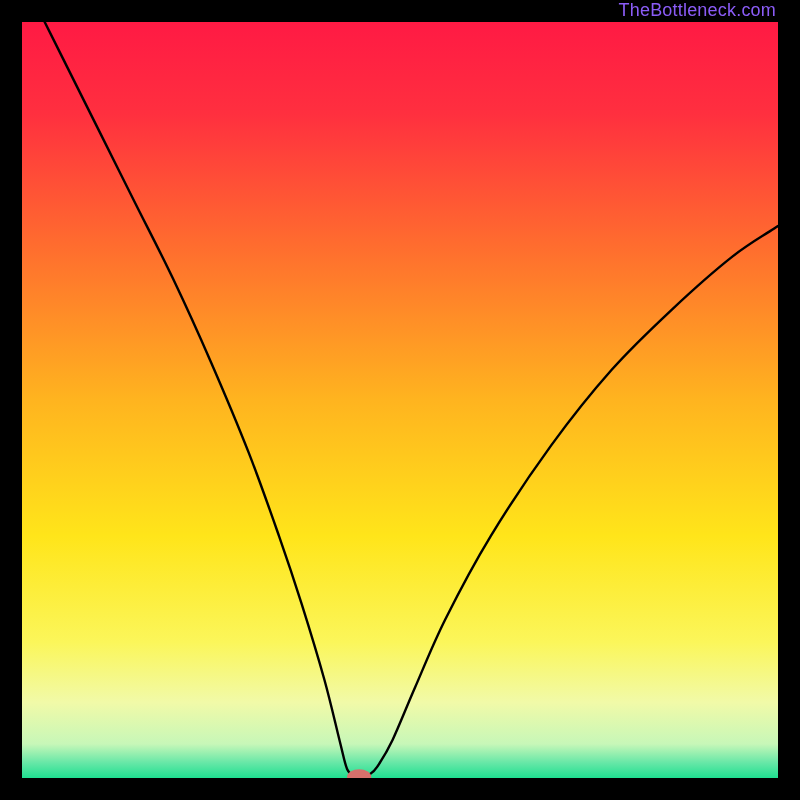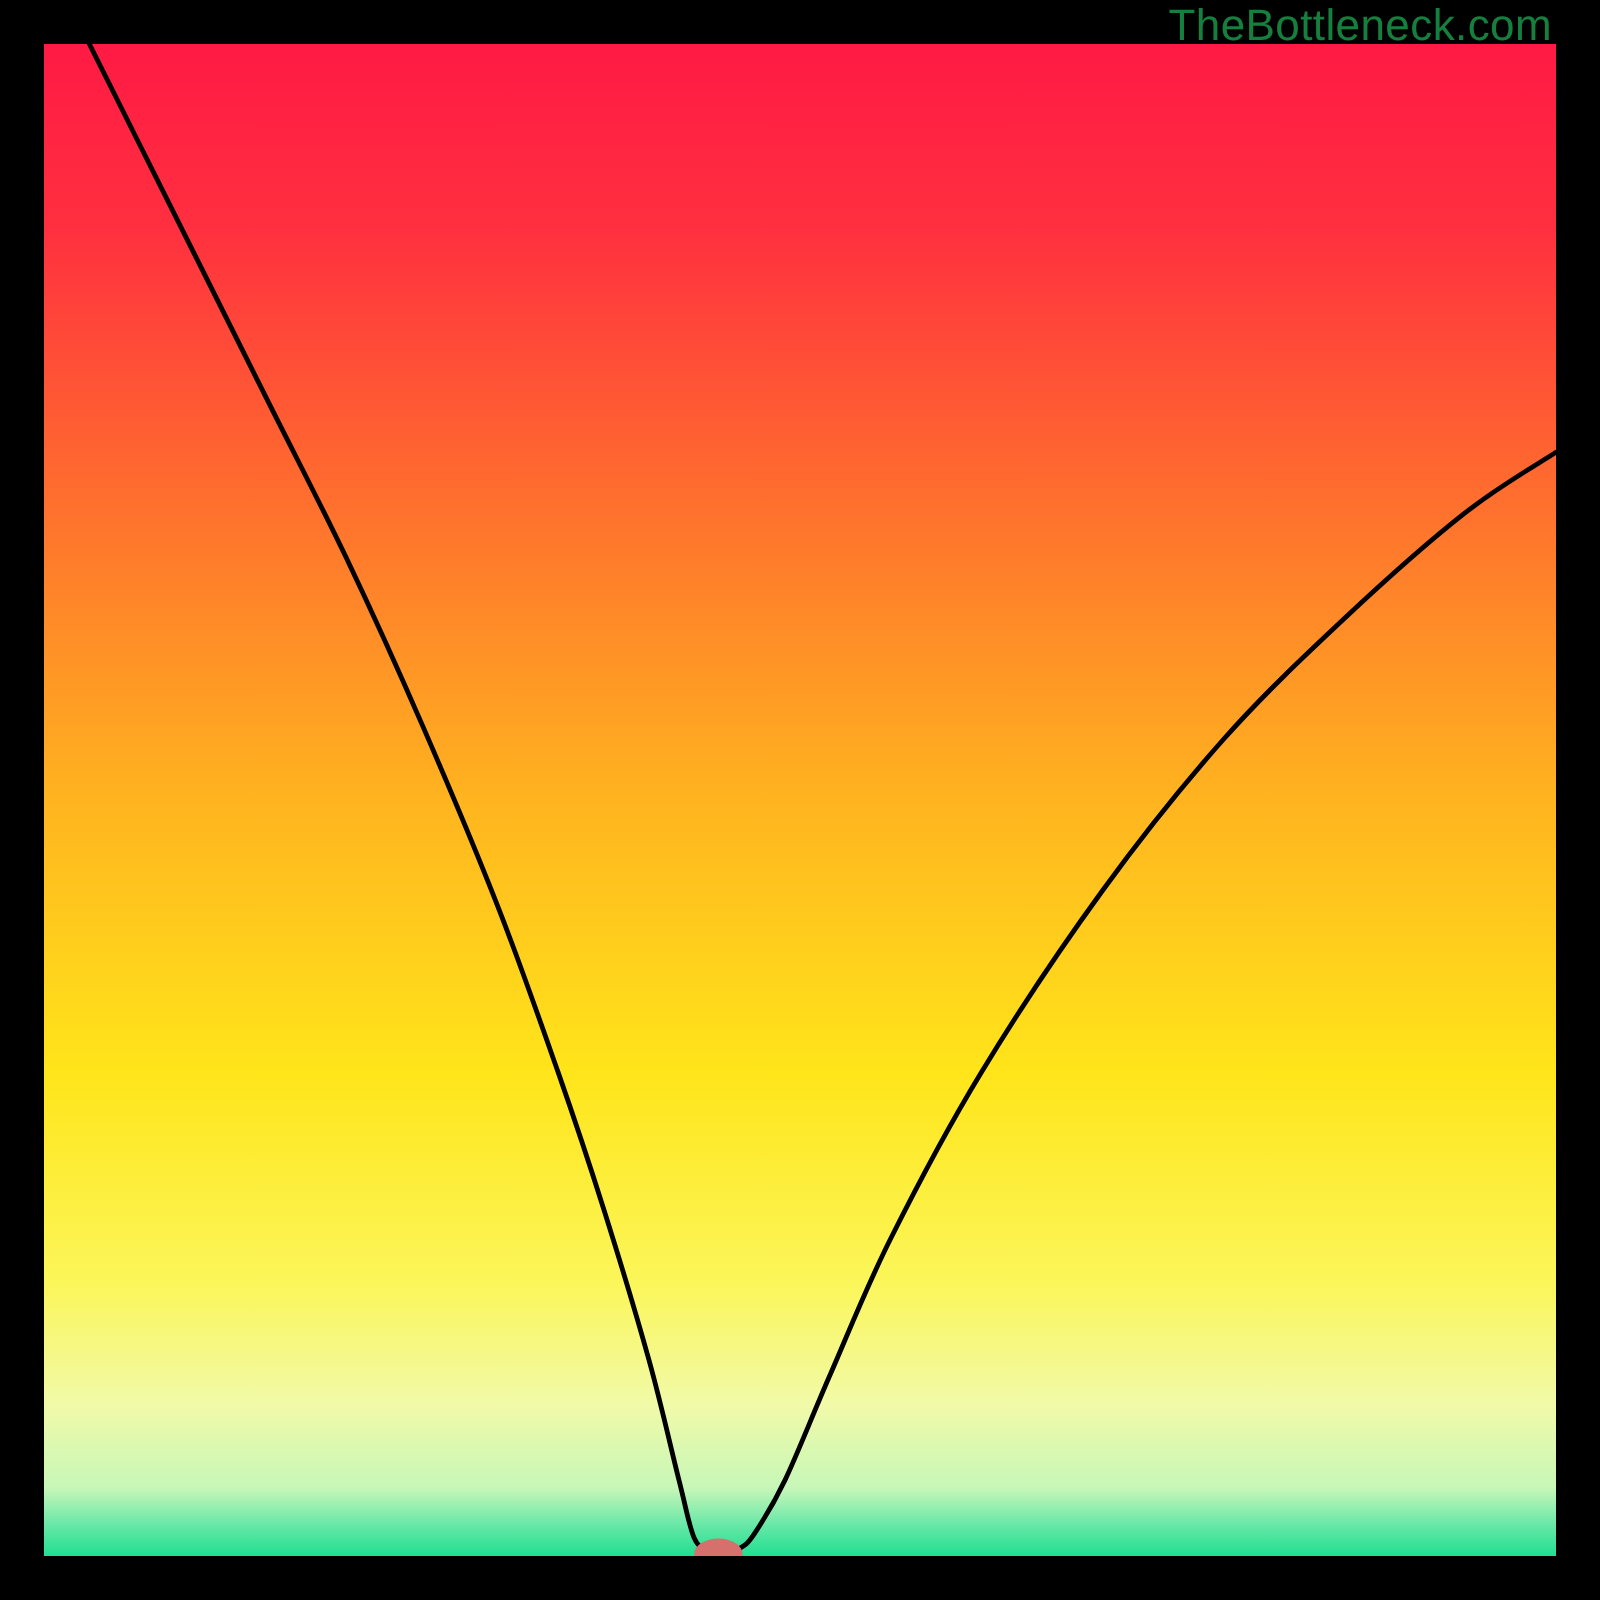--- a/index.html
+++ b/index.html
@@ -23,22 +23,22 @@
     position: absolute;
     left: 0;
     top: 0;
     width: 756px;
     height: 756px;
   }
   .watermark {
     position: absolute;
     top: 0px;
     right: 24px;
-    color: #15803d;
-    font-size: 22px;
+    color: #8b5cf6;
+    font-size: 18px;
     font-weight: 400;
     letter-spacing: 0.2px;
     user-select: none;
   }
 </style>
 </head>
 <body>
 
 <div class="frame">
   <svg class="plot" viewBox="0 0 756 756" preserveAspectRatio="none">

